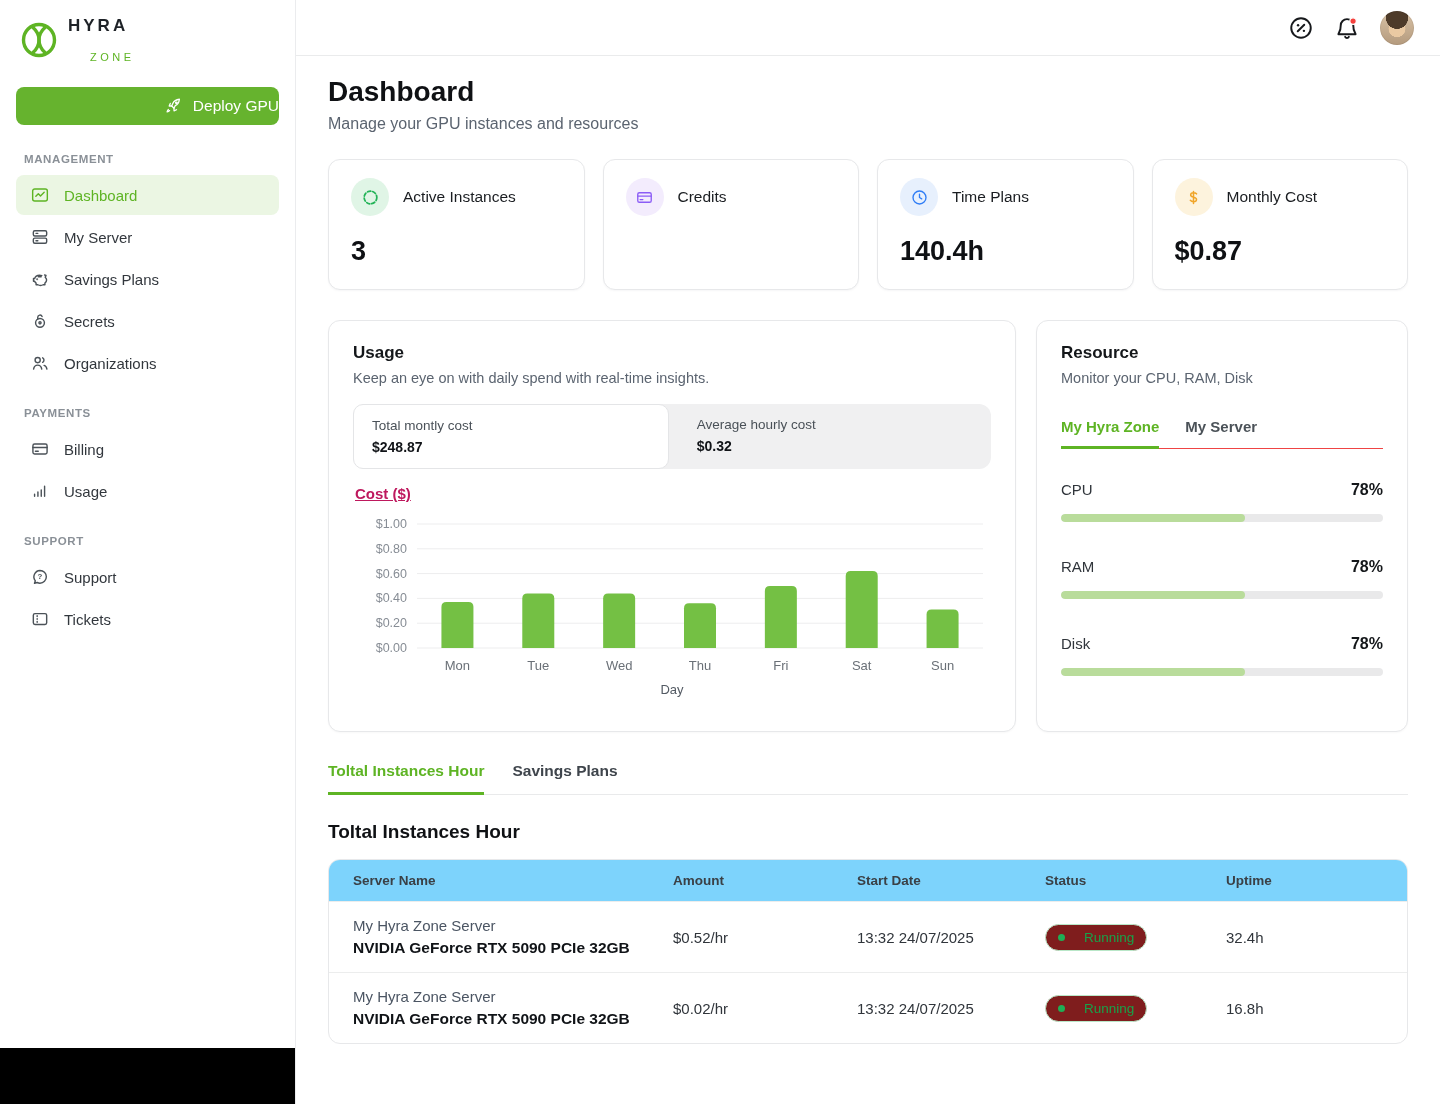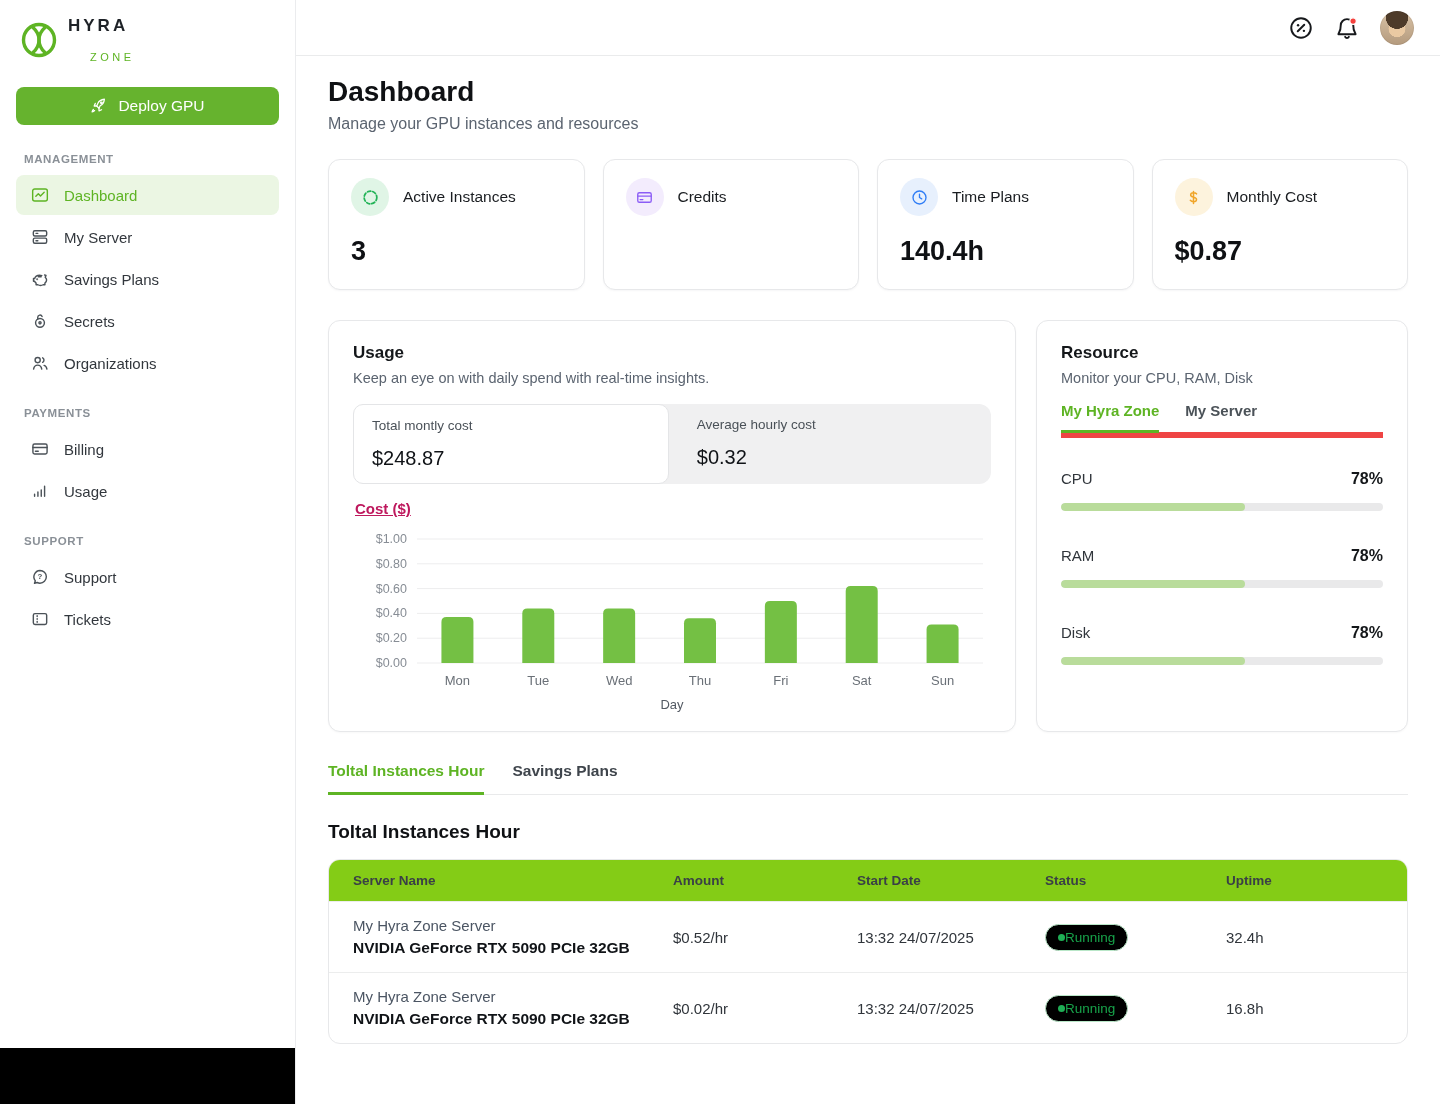--- a/index.html
+++ b/index.html
@@ -6,21 +6,21 @@
   html,body { width:1440px; height:1104px; overflow:hidden; background:#fff;
     font-family:"Liberation Sans", sans-serif; color:#17191c; }
   .app { display:flex; width:100%; height:100%; }
 
   
   .sidebar { position:relative; width:296px; flex:0 0 296px; border-right:1px solid #ebecee; background:#fff; }
   .logo-row { display:flex; align-items:center; gap:10px; padding:16px 20px 10px; }
   .logo-mark { width:38px; height:38px; }
   .logo-text .brand-name { font-size:17px; font-weight:700; letter-spacing:3px; color:#1e2227; }
   .logo-text .brand-sub { font-size:11px; font-weight:400; letter-spacing:3.5px; color:#5eb424; margin-top:15px; padding-left:22px; }
-  .deploy-btn { display:flex; align-items:center; justify-content:center; gap:10px;
+  .deploy-btn { display:flex; align-items:center; justify-content:flex-end; gap:10px;
     margin:14px 16px 6px; height:38px; width:calc(100% - 32px);
     background:#66b32e; color:#fff; border:none; border-radius:8px;
     font-size:15.5px; font-weight:500; cursor:pointer; font-family:inherit; }
   .nav-section-label { padding:22px 24px 8px; font-size:11.5px; font-weight:700; letter-spacing:.6px; color:#8a9097; }
   .nav-item { display:flex; align-items:center; gap:14px; margin:2px 16px; padding:10px 14px;
     border-radius:8px; font-size:15px; color:#32373d; cursor:pointer; }
   .nav-item svg { width:20px; height:20px; flex:0 0 20px; color:#4b5258; }
   .nav-item.active { background:#ebf6e3; color:#5eb424; font-weight:500; }
   .nav-item.active svg { color:#5eb424; }
   .redacted { position:absolute; left:0; bottom:0; width:100%; height:56px; background:#000; }
@@ -56,56 +56,56 @@
   .panel { border:1px solid #e7e8ea; border-radius:12px; padding:22px 24px; background:#fff;
     box-shadow:0 1px 2px rgba(16,24,40,.03); height:412px; }
   .panel-title { font-size:17px; font-weight:700; color:#14171a; }
   .panel-subtitle { margin-top:7px; font-size:14.5px; color:#5b6470; }
 
   .usage-summary { margin-top:18px; display:flex; background:#f0f0f1; border-radius:12px; }
   .usage-cell { padding:13px 18px; flex:0 0 49.5%; }
   .usage-cell.highlight { background:#fff; border:1px solid #e4e5e7; border-radius:10px; }
   .usage-cell.plain { padding-left:28px; }
   .usage-cell-label { font-size:13.5px; color:#4a5158; }
-  .usage-cell-value { margin-top:14px; font-size:20px; font-weight:400; color:#101317; }
+  .usage-cell-value { margin-top:6px; font-size:14px; font-weight:700; color:#101317; }
 
   .chart-ylabel { margin-top:16px; font-size:15px; font-weight:700; color:#be185d; padding-left:2px;text-decoration:underline; }
   .chart-xlabel { text-align:center; font-size:13px; color:#535a63; margin-top:0px; }
 
   
-  .res-tabs { margin-top:16px; display:flex; gap:26px; border-bottom:6px solid #ef4444; }
+  .res-tabs { margin-top:32px; display:flex; gap:26px; border-bottom:1px solid #ef4444; }
   .res-tab { padding-bottom:11px; font-size:15px; font-weight:600; color:#4b5258; cursor:pointer;
     border-bottom:3px solid transparent; margin-bottom:-1px; }
   .res-tab.active { color:#5eb424; border-bottom-color:#5eb424; }
   .meters { margin-top:32px; }
   .meter { margin-bottom:36px; }
   .meter-row { display:flex; justify-content:space-between; align-items:flex-start; }
   .meter-label { font-size:15px; color:#30353b; }
   .meter-value { font-size:16px; font-weight:700; color:#14171a; }
   .meter-track { margin-top:15px; height:8px; border-radius:5px; background:#e9e9ea; overflow:hidden; }
   .meter-fill { height:100%; border-radius:5px; background:#b9dc9b; }
 
   
   .bottom-tabs { margin-top:30px; display:flex; gap:28px; border-bottom:1px solid #e9eaeb; }
   .bottom-tab { padding-bottom:12px; font-size:15.5px; font-weight:600; color:#3f454c; cursor:pointer;
     border-bottom:3px solid transparent; margin-bottom:-1px; }
   .bottom-tab.active { color:#5eb424; font-weight:700; border-bottom-color:#5eb424; }
   .section-heading { margin-top:26px; font-size:19px; font-weight:700; color:#0f1114; }
 
   .table { margin-top:16px; border:1px solid #e7e8ea; border-radius:12px; overflow:hidden; background:#fff; }
   .t-grid { display:grid; grid-template-columns:344px 184px 188px 181px 1fr; align-items:center; }
-  .t-head { background:#84cc16; }
+  .t-head { background:#7dd3fc; }
   .t-head .t-cell { padding:13px 0; font-size:13.5px; font-weight:600; color:#3a4046; }
   .t-row { border-top:1px solid #eceded; }
   .t-row .t-cell { padding:15px 0; font-size:15px; color:#30353b; }
   .t-cell.first { padding-left:24px; }
   .server-name { font-size:15px; color:#4b5563; }
   .server-gpu { margin-top:5px; font-size:15.5px; font-weight:700; color:#101317; }
-  .status-badge { display:inline-flex; align-items:center; gap:0; padding:5px 12px;
-    border-radius:999px; background:#000000; border:1px solid #b9e7c8;
+  .status-badge { display:inline-flex; align-items:center; gap:19px; padding:5px 12px;
+    border-radius:999px; background:#7f1d1d; border:1px solid #b9e7c8;
     font-size:13.5px; font-weight:500; color:#17a34a;justify-content:space-between; }
   .status-dot { width:7px; height:7px; border-radius:50%; background:#1fae55; }
 
   svg.stroke-ic { fill:none; stroke:currentColor; stroke-width:1.7; stroke-linecap:round; stroke-linejoin:round; }
 </style>
 </head>
 <body>
 
 <div class="app">
 

